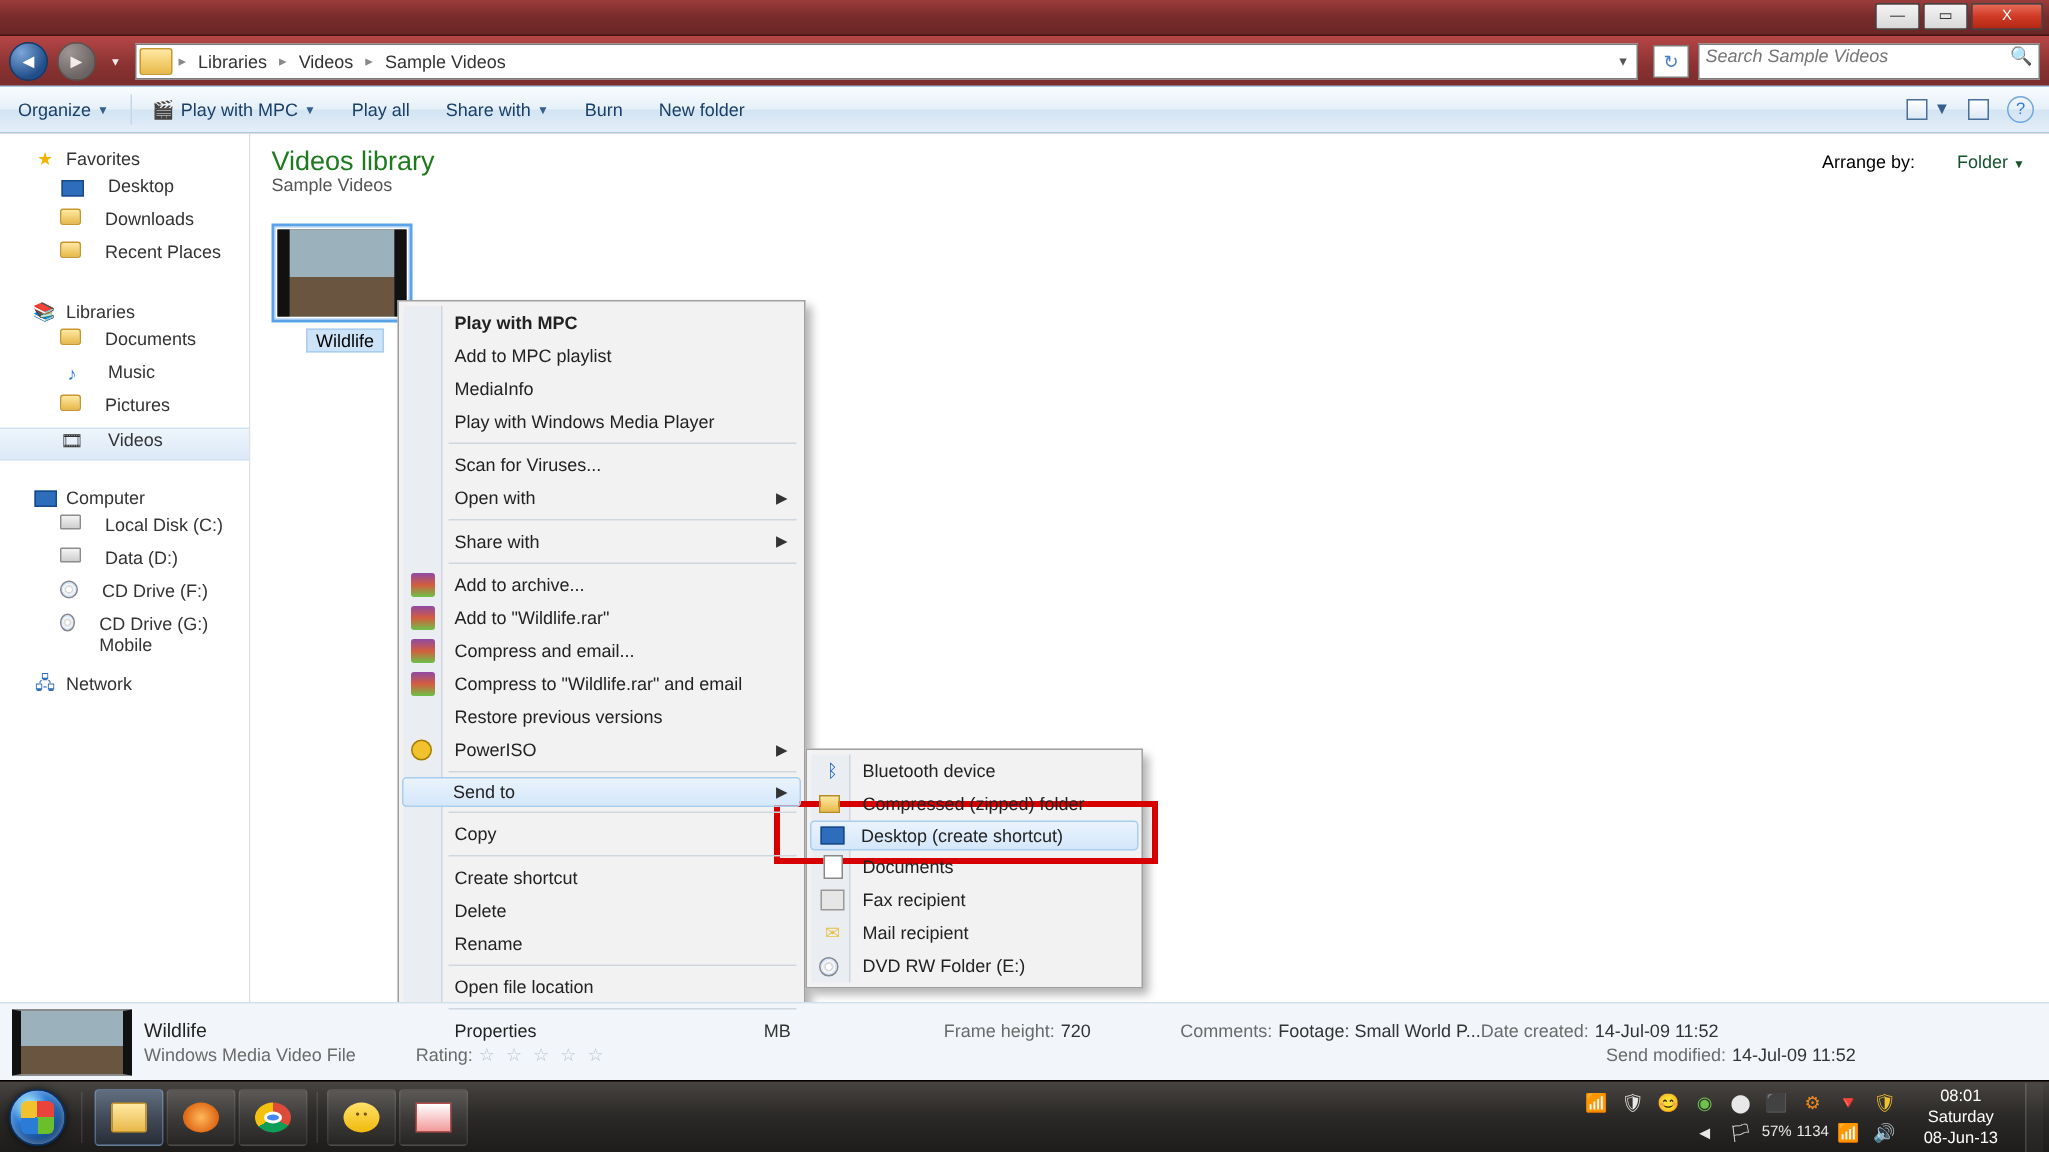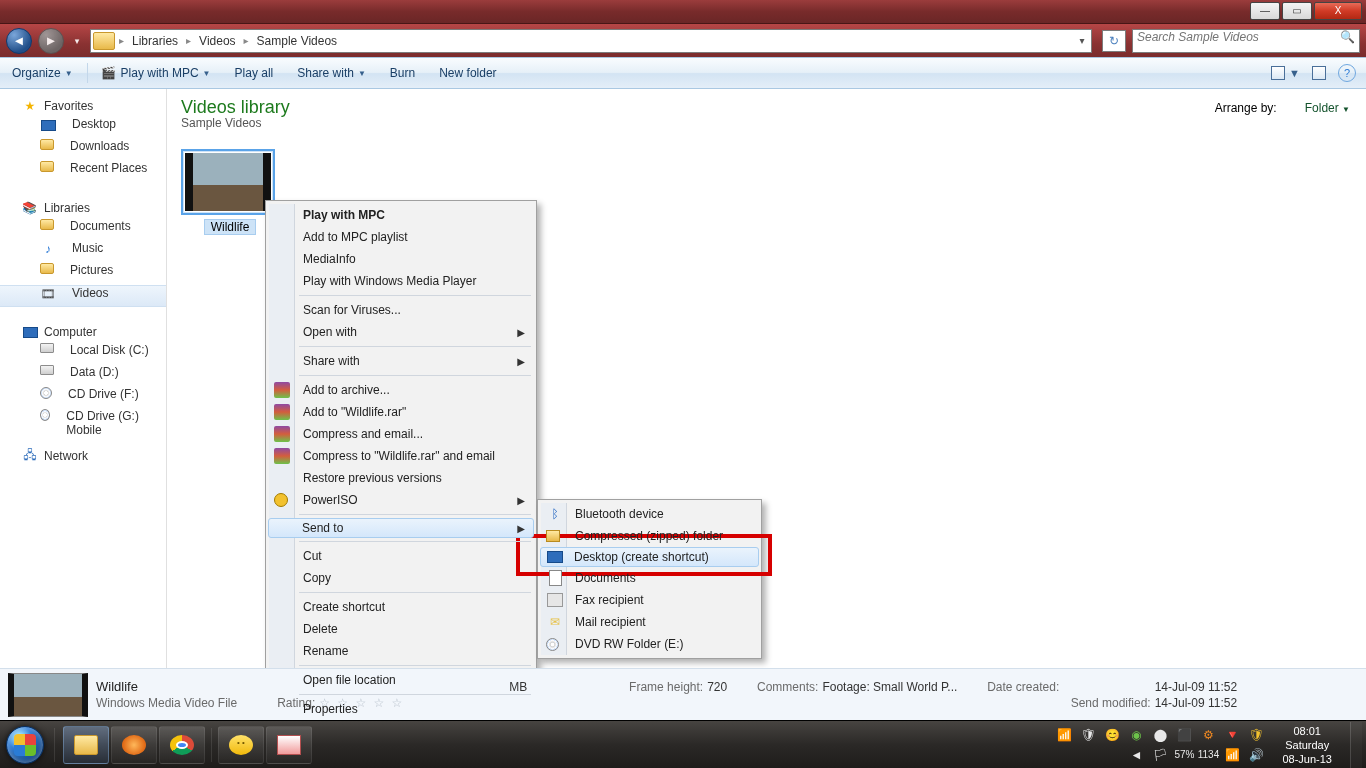--- a/index.html
+++ b/index.html
@@ -365,23 +365,20 @@
       <span>PowerISO</span>
       <span class="arrow">▶</span>
     </div>
     <div class="ctx-sep"></div>
     <div class="ctx-item hover">
       <span>Send to</span>
       <span class="arrow">▶</span>
     </div>
     <div class="ctx-sep"></div>
     <div class="ctx-item">
-      <span>Cut</span>
-    </div>
-    <div class="ctx-item">
       <span>Copy</span>
     </div>
     <div class="ctx-sep"></div>
     <div class="ctx-item">
       <span>Create shortcut</span>
     </div>
     <div class="ctx-item">
       <span>Delete</span>
     </div>
     <div class="ctx-item">
@@ -450,28 +447,28 @@
         </div>
     </div>
     <div class="col" style="width:200px;">
       <div class="kv" style="justify-content:flex-end">
           <span class="k">Frame height:</span>
           <span class="v">720</span>
         </div>
       <div class="kv">&nbsp;</div>
     </div>
     <div class="col" style="width:260px;">
-      <div class="kv" style="justify-content:center">
+      <div class="kv" style="justify-content:flex-end">
           <span class="k">Comments:</span>
           <span class="v">Footage: Small World P...</span>
         </div>
       <div class="kv">&nbsp;</div>
     </div>
     <div class="col" style="width:250px;">
-      <div class="kv" style="justify-content:space-between">
+      <div class="kv" style="justify-content:flex-start">
           <span class="k">Date created:</span>
           <span class="v">14-Jul-09 11:52</span>
         </div>
       <div class="kv" style="justify-content:flex-end">
           <span class="k">Send modified:</span>
           <span class="v">14-Jul-09 11:52</span>
         </div>
     </div>
   </div>
 </div>

